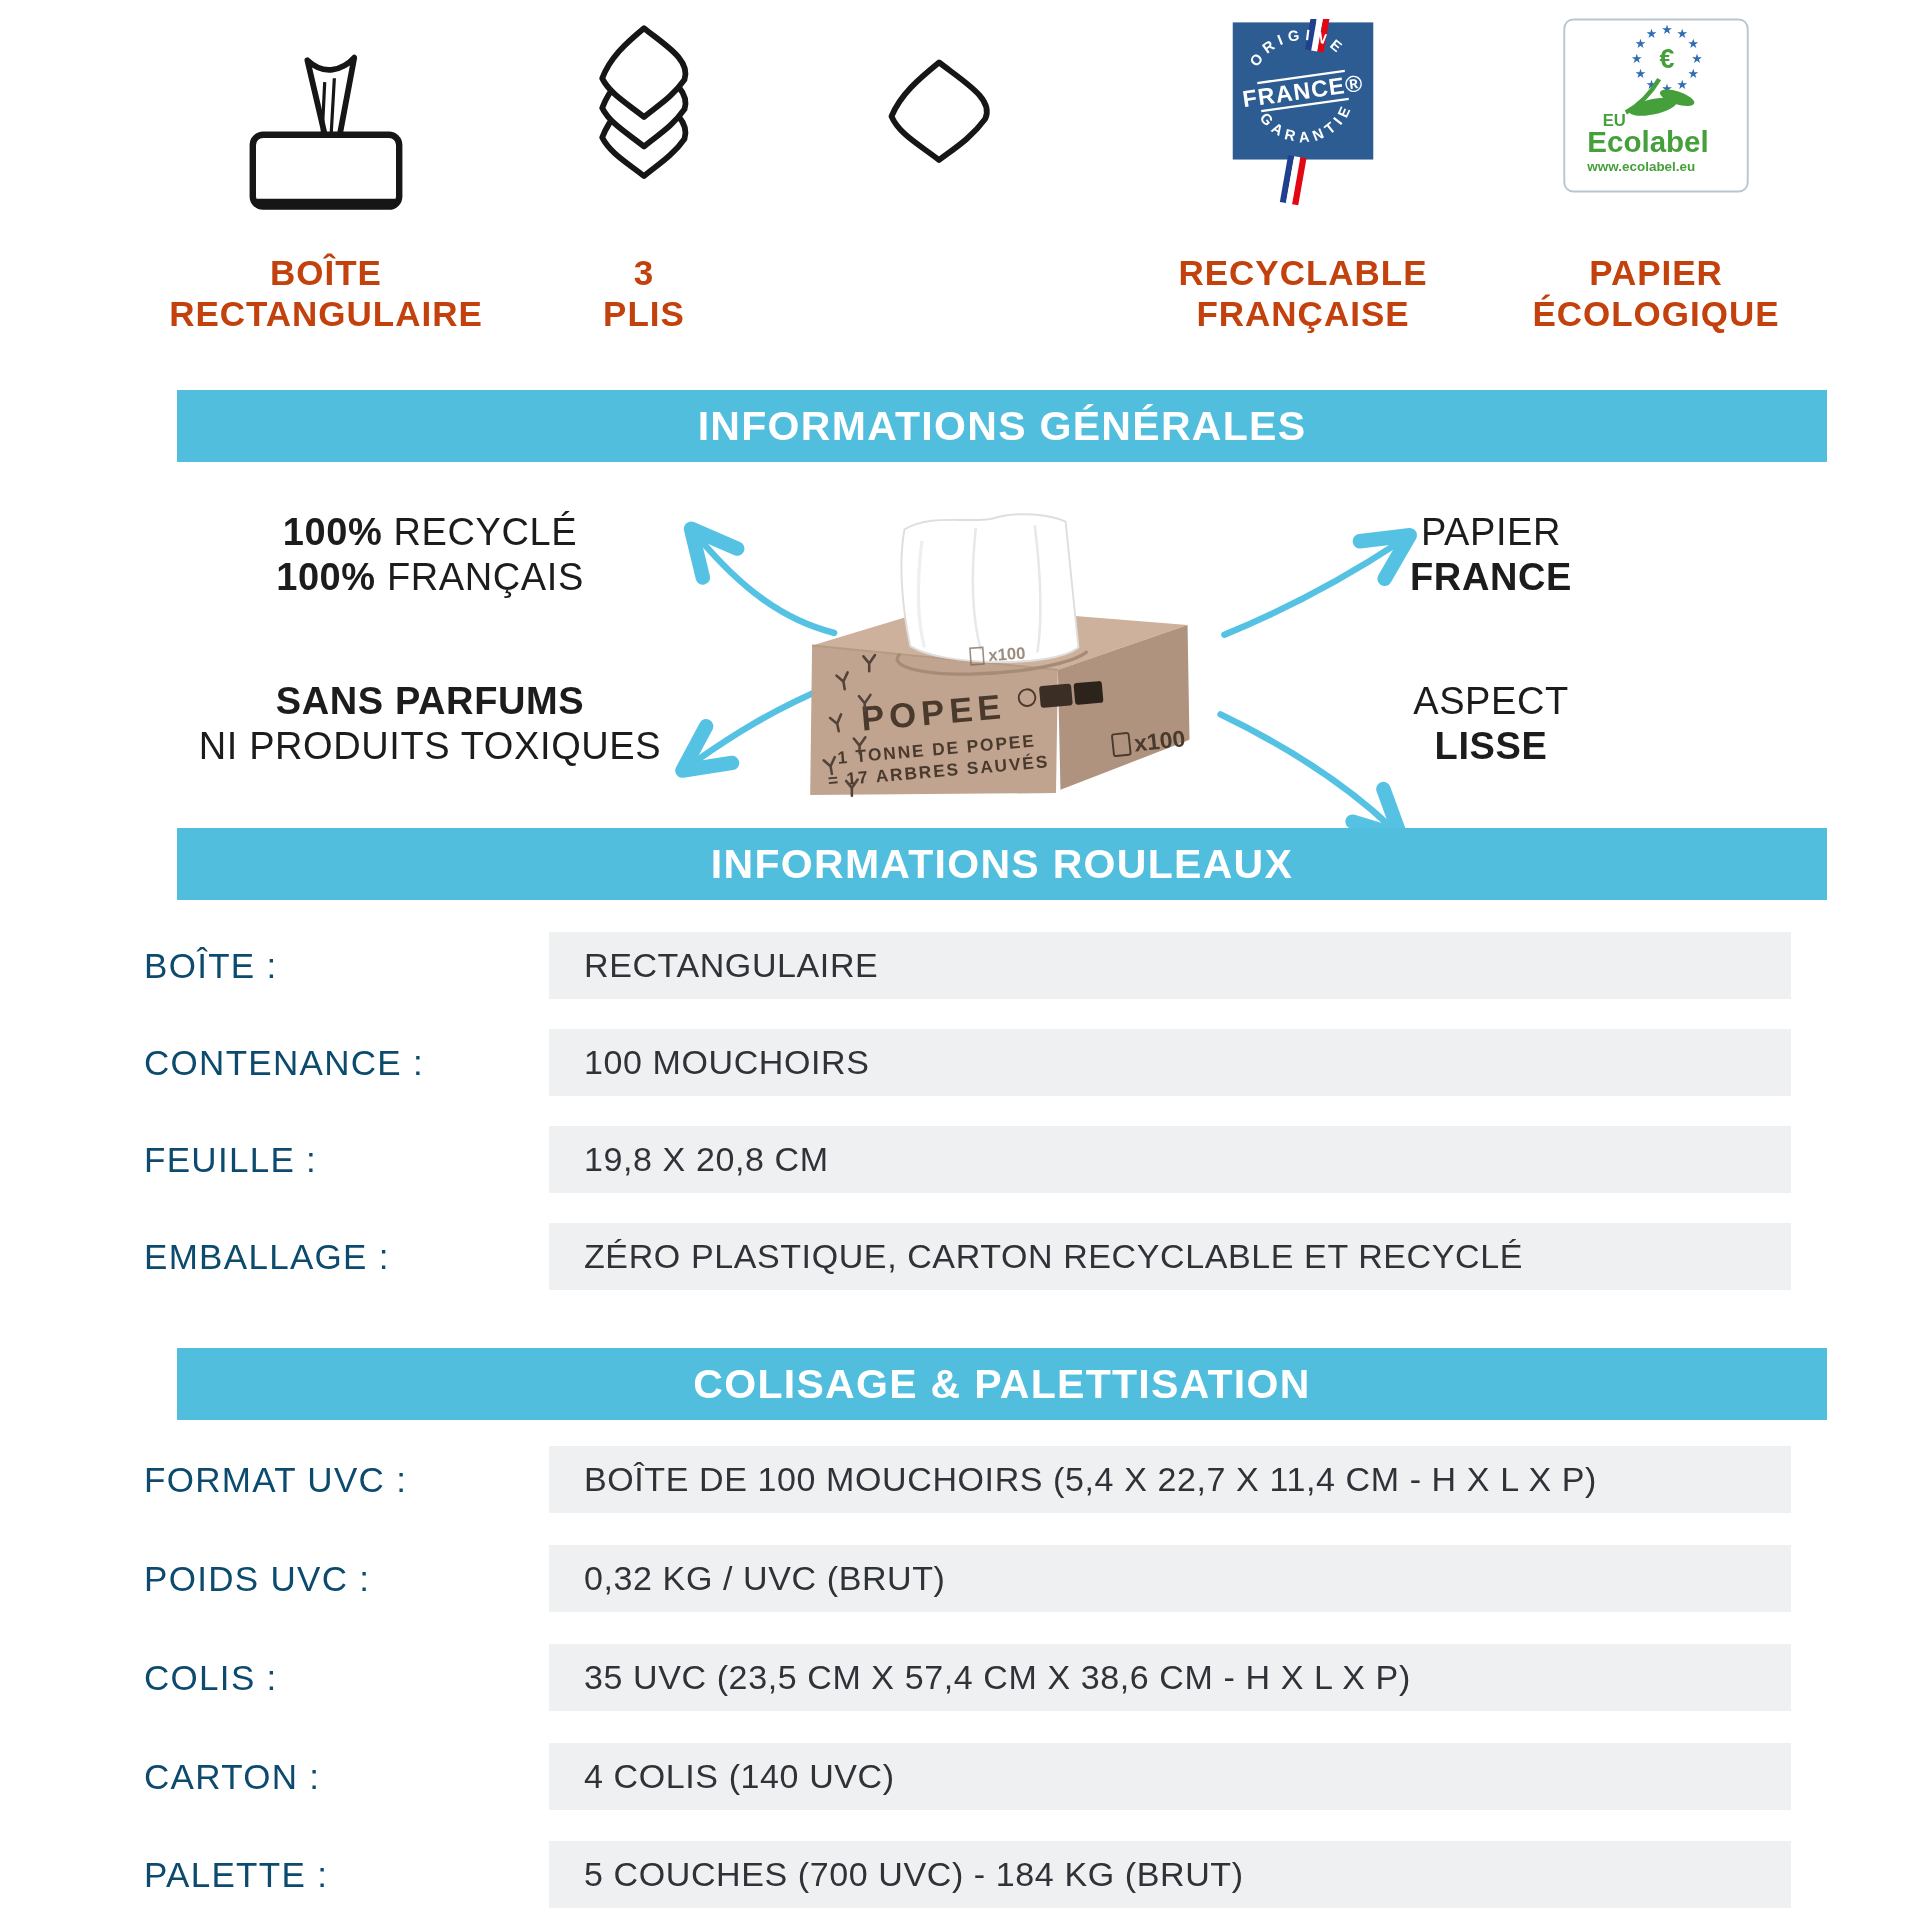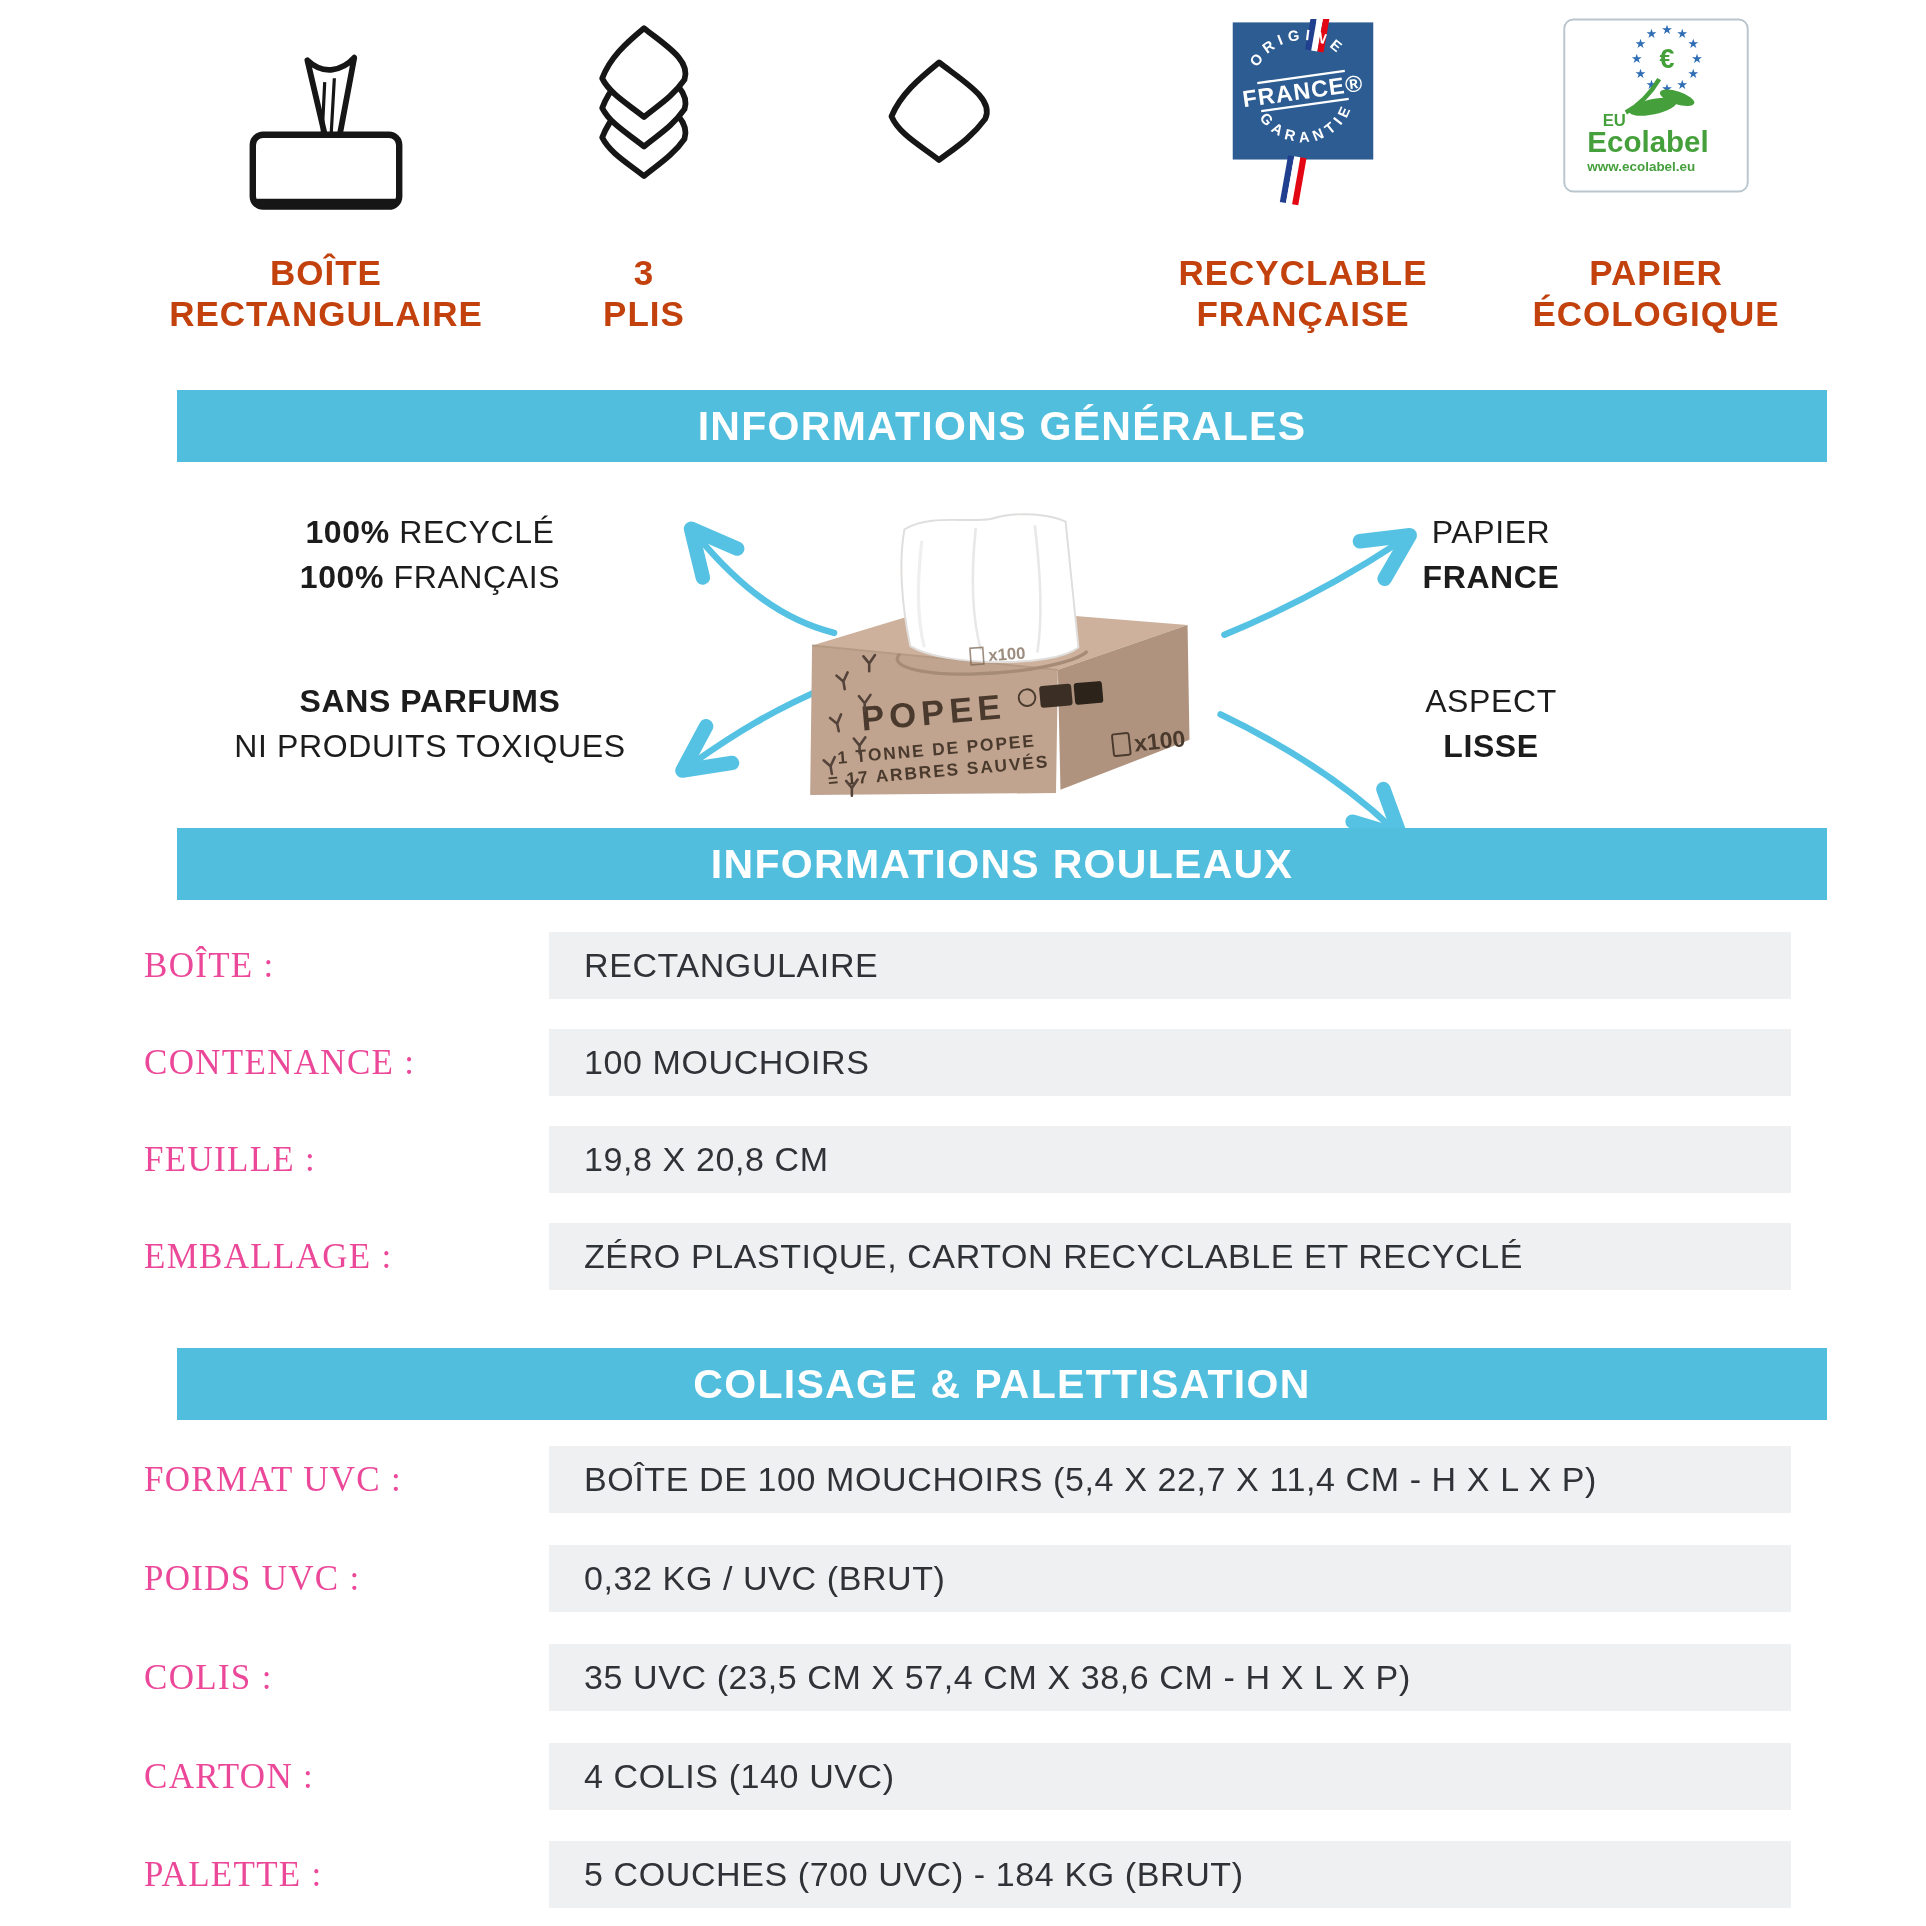--- a/index.html
+++ b/index.html
@@ -12,26 +12,26 @@
   .icon-label{position:absolute;top:252px;width:100%;text-align:center;font-size:35px;font-weight:bold;
               line-height:41px;letter-spacing:1px;color:#c2410c;white-space:pre-line;}
 
   
   .banner{position:absolute;left:141px;width:1650px;height:72px;background:#52BEDE;color:#ffffff;
           display:flex;align-items:center;justify-content:center;font-size:41px;font-weight:bold;
           letter-spacing:1.3px;white-space:nowrap;margin-left:36px;}
 
   
   .callout{position:absolute;transform:translateX(-50%);text-align:center;color:#1c1c1c;
-           font-size:32px;line-height:45px;letter-spacing:0.6px;white-space:nowrap;}
+           font-size:38px;line-height:45px;letter-spacing:0.6px;white-space:nowrap;}
   .callout .b{font-weight:bold;}
 
   
-  .tlabel{position:absolute;left:144px;height:67px;line-height:67px;font-size:35px;color:#ec4899;
-          letter-spacing:1.3px;white-space:nowrap;font-family:Liberation Serif, serif;}
+  .tlabel{position:absolute;left:144px;height:67px;line-height:67px;font-size:35px;color:#0c4a6e;
+          letter-spacing:1.3px;white-space:nowrap;}
   .tbar{position:absolute;left:549px;width:1242px;height:67px;background:#EFF0F2;}
   .tval{margin-left:35px;line-height:67px;font-size:34px;color:#2F3237;letter-spacing:0.6px;white-space:nowrap;}
 
   svg text{font-family:"Liberation Sans","DejaVu Sans",sans-serif;}
   .overlay{position:absolute;pointer-events:none;}
 </style>
 </head>
 <body>
 
 <div class="page">

